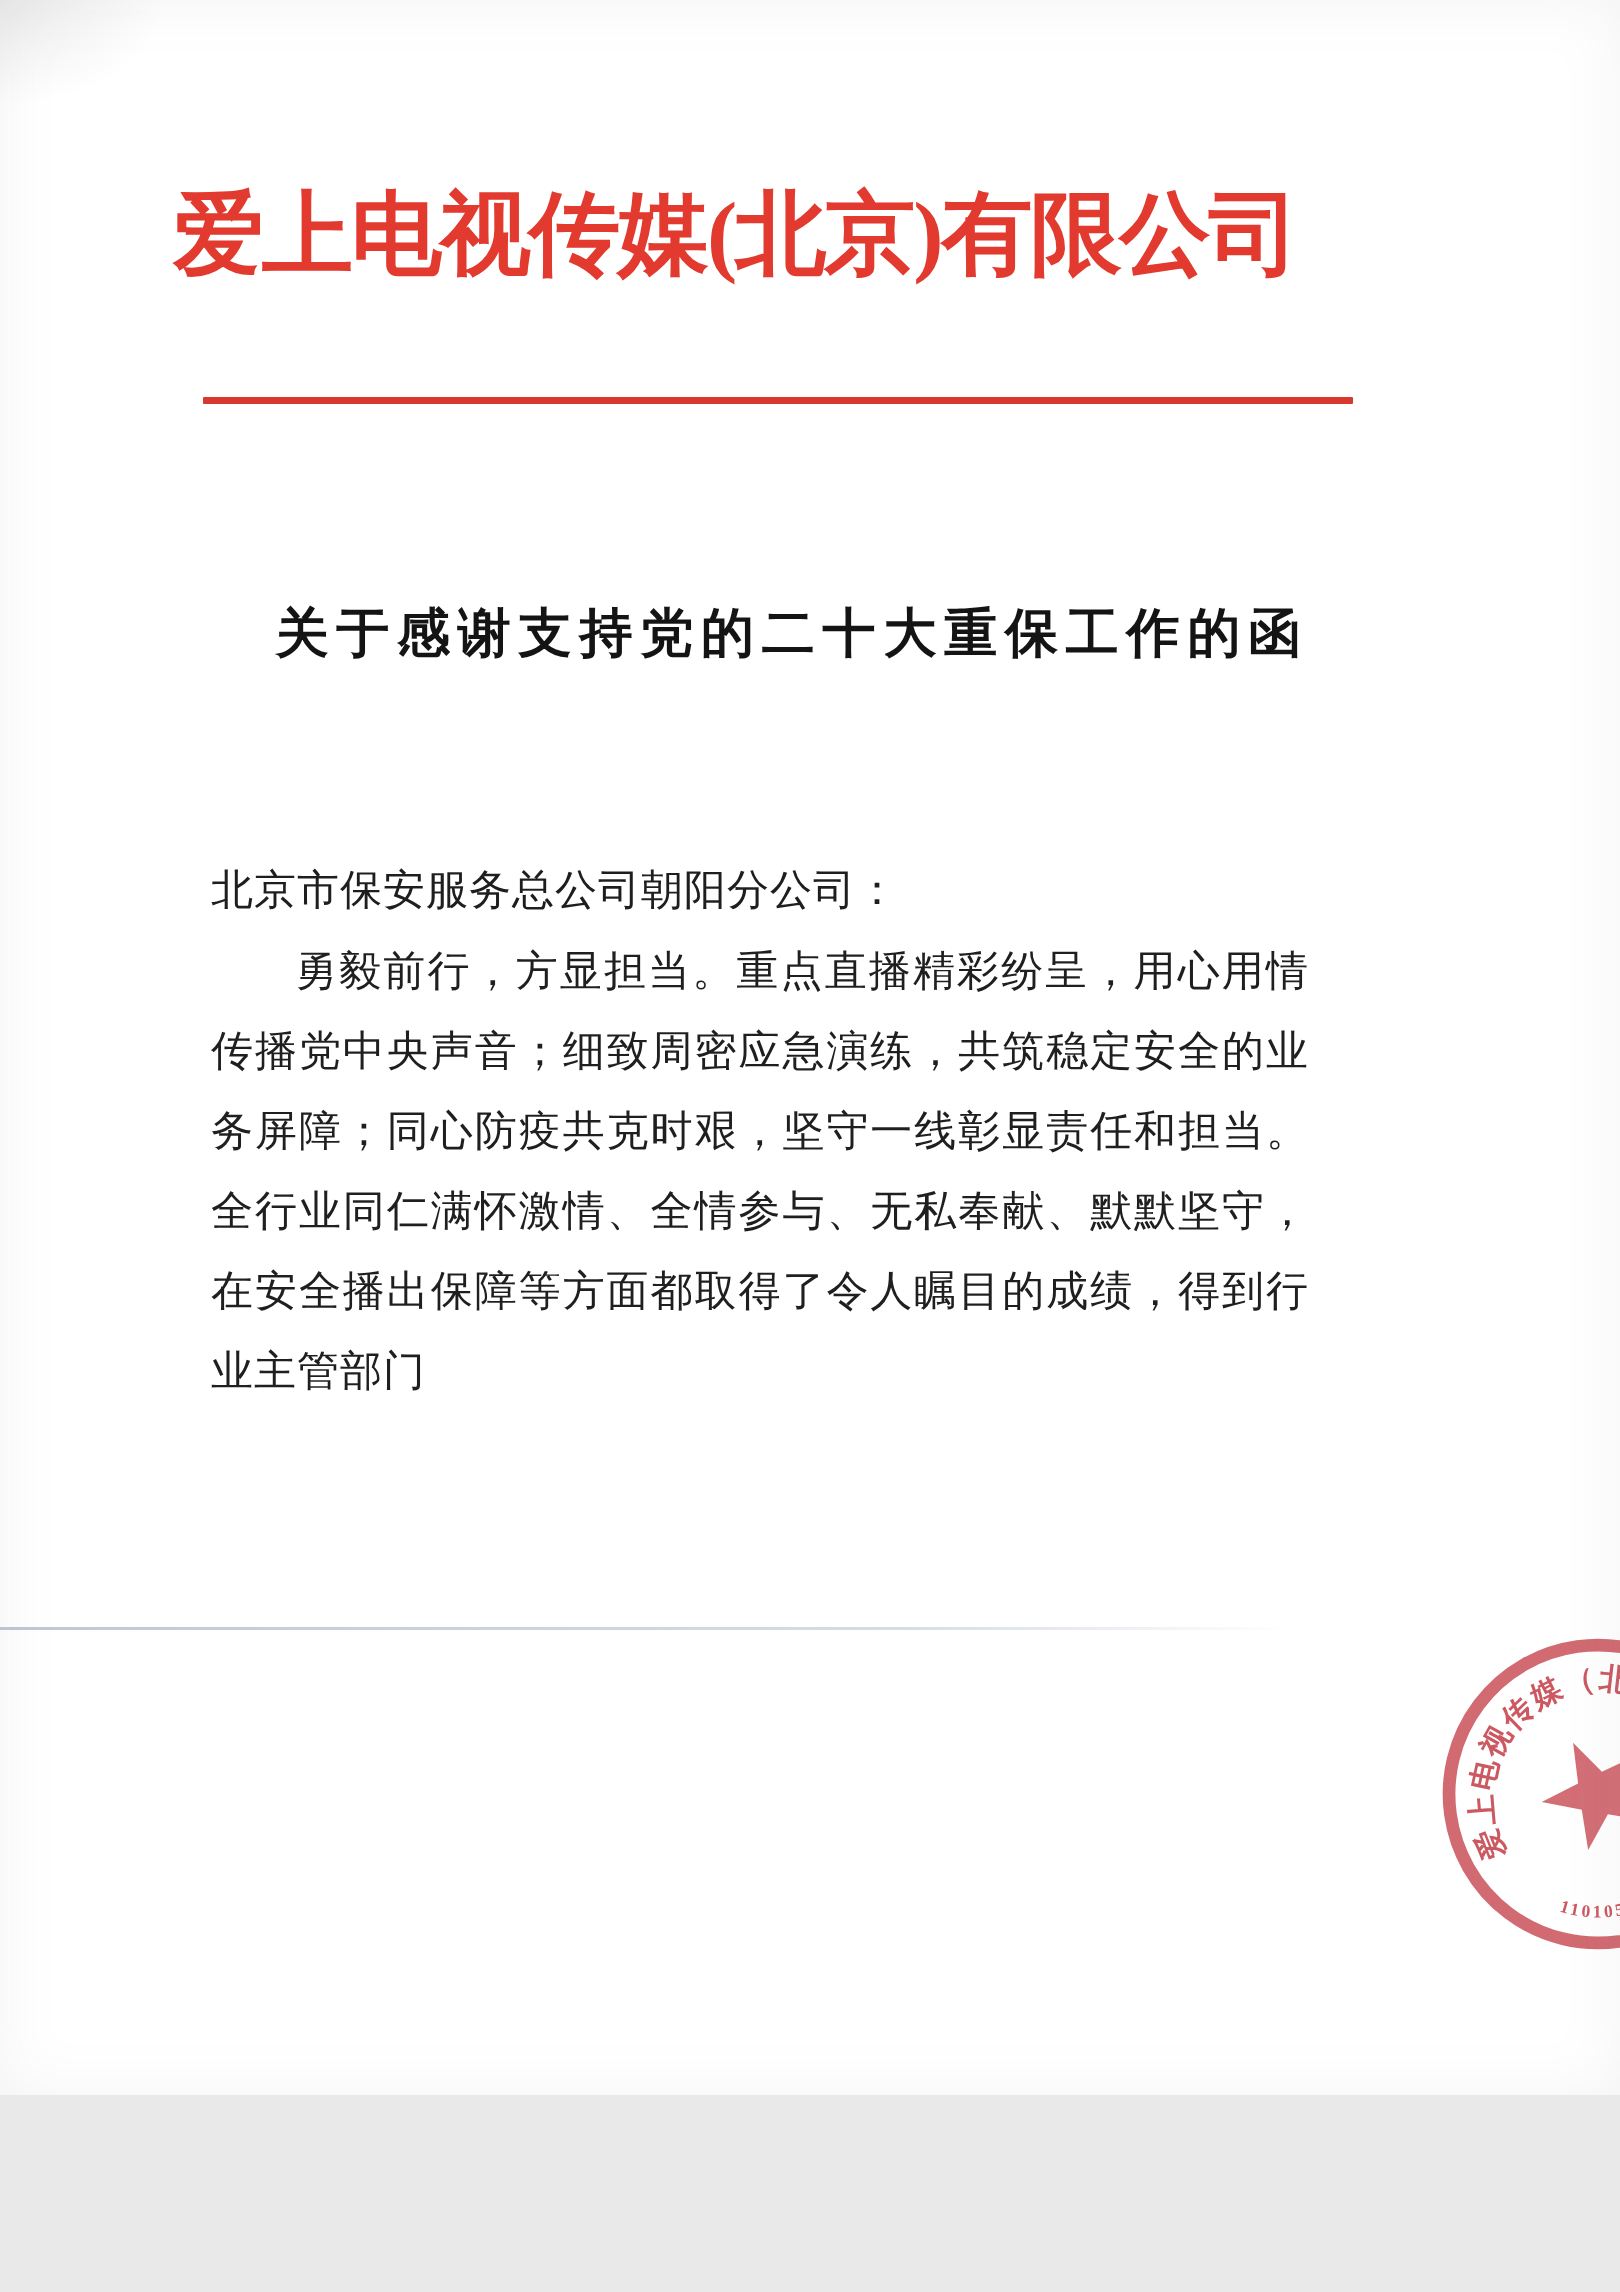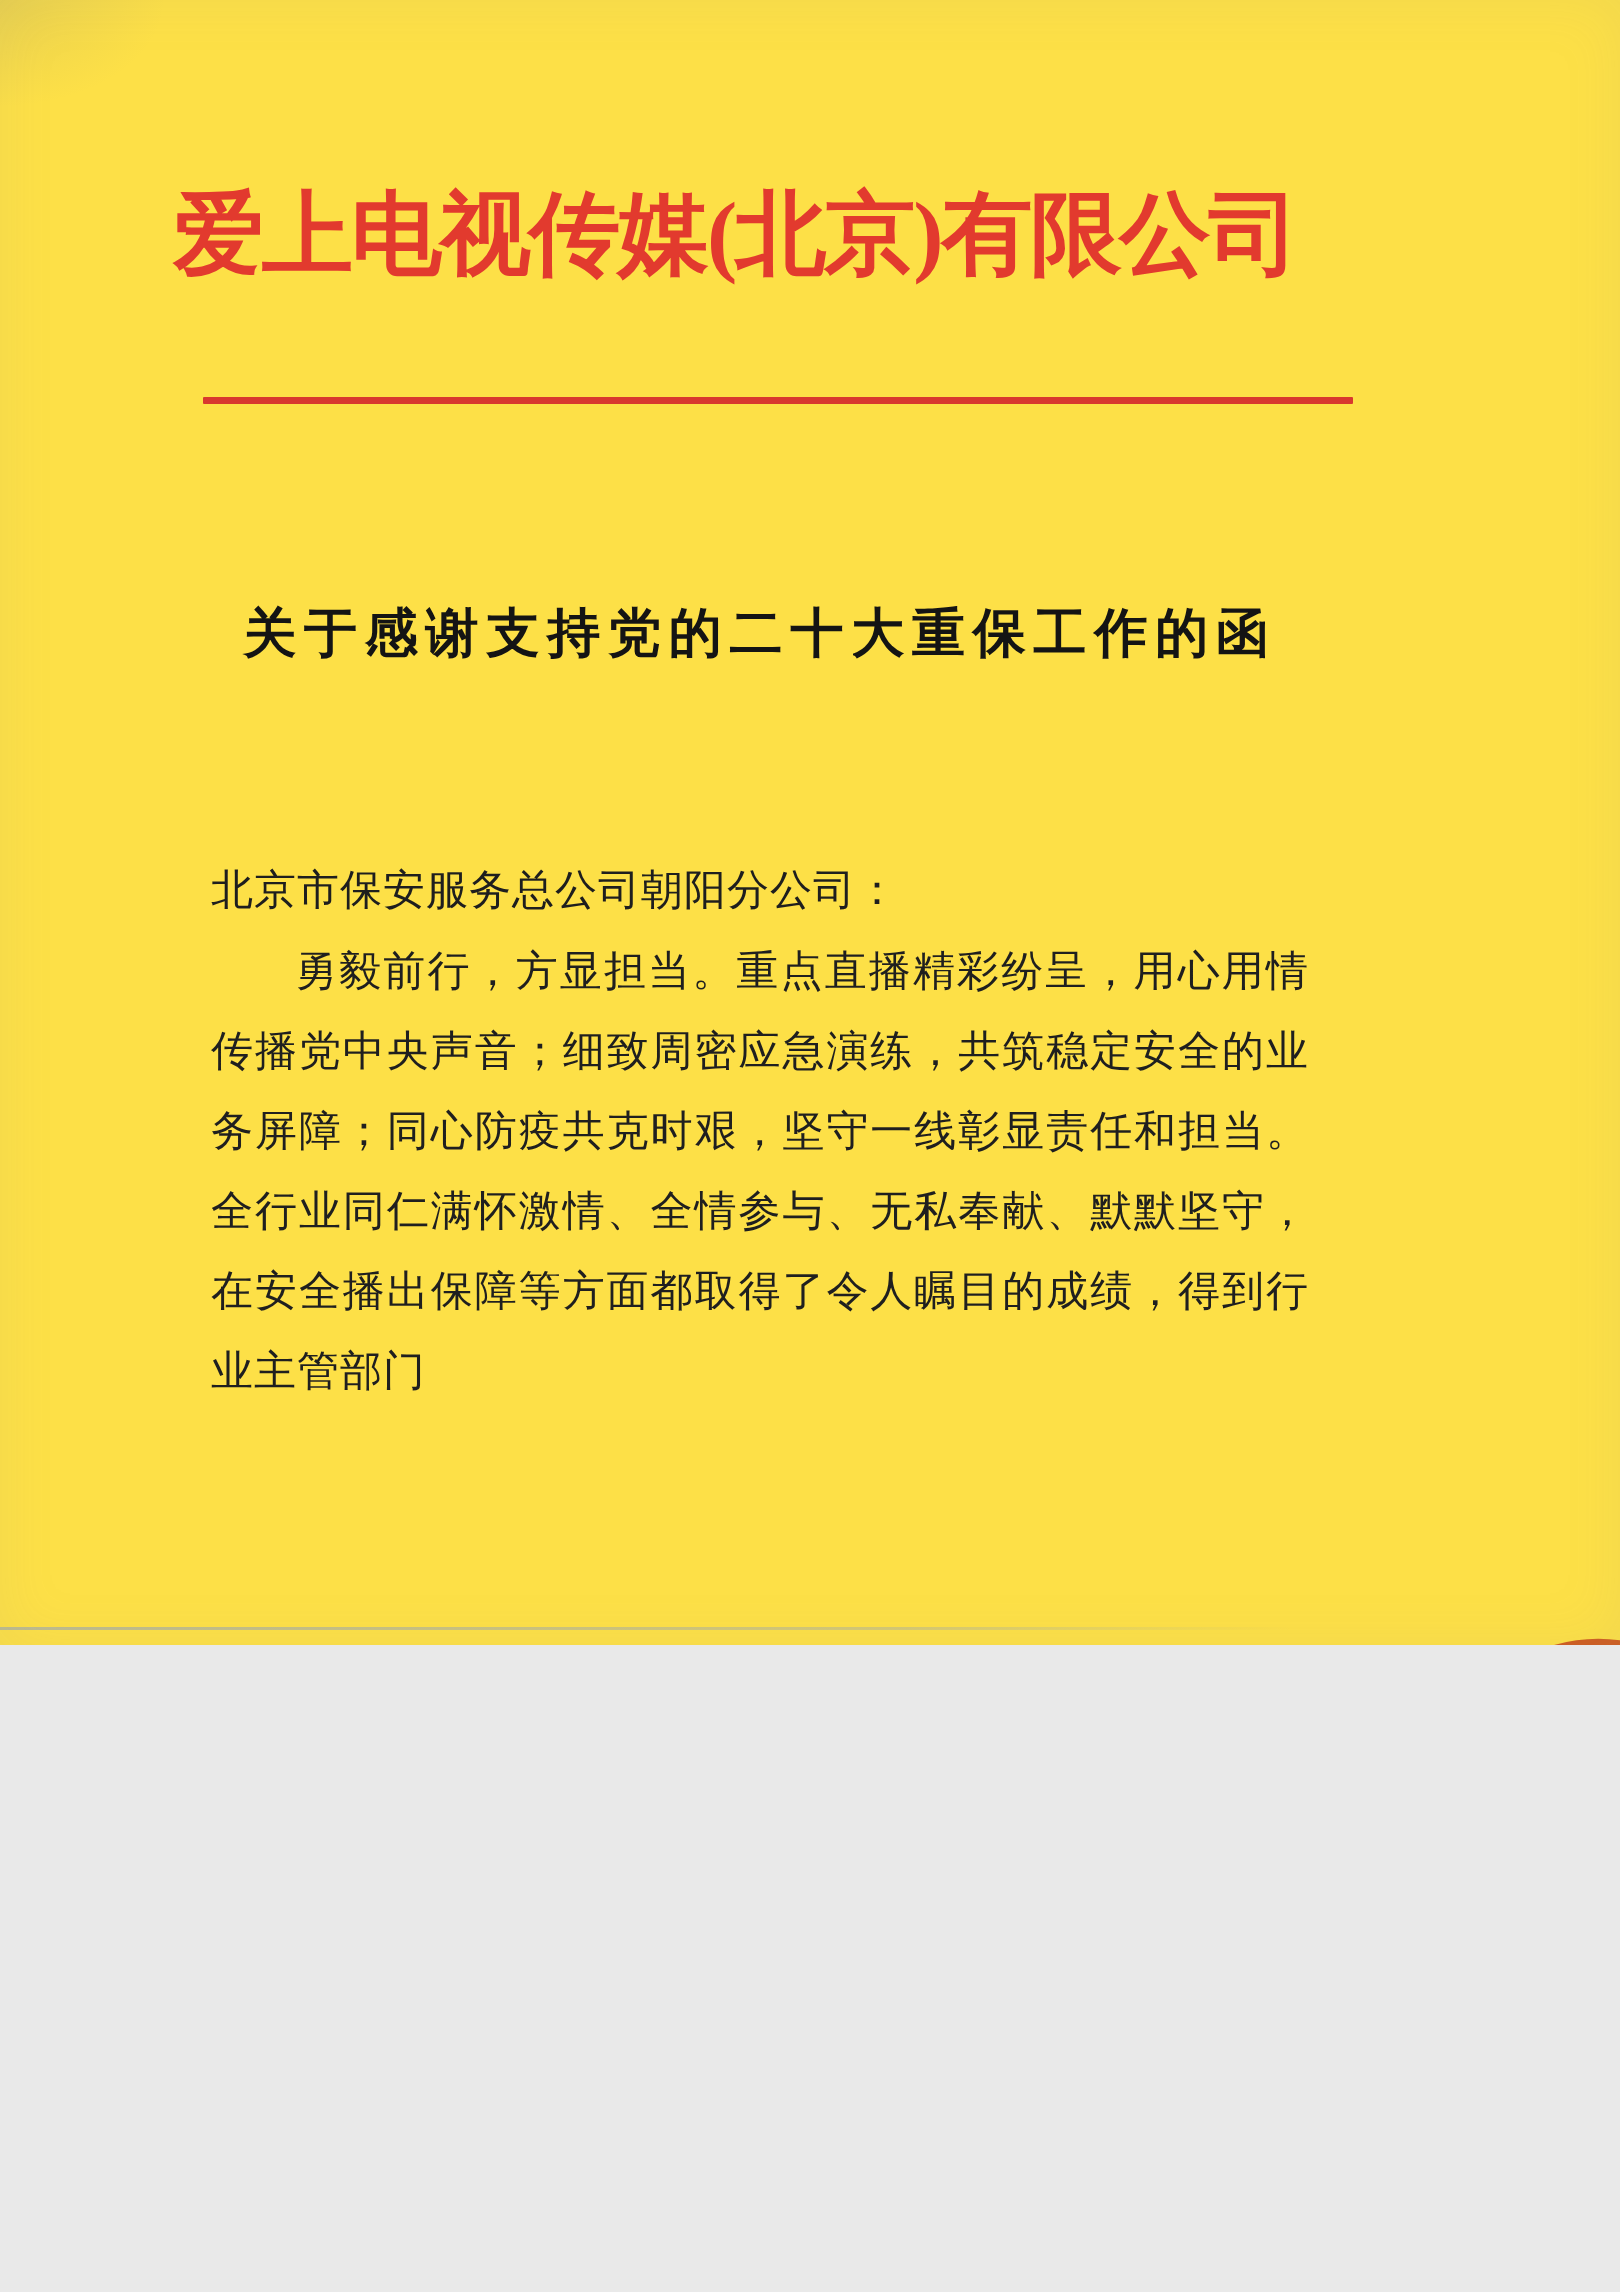--- a/index.html
+++ b/index.html
@@ -1,20 +1,20 @@
 <!DOCTYPE html>
 <html lang="zh"><head>
 <meta charset="utf-8">
 <style>
   html,body{margin:0;padding:0;background:#e9e9e9;}
   .page{
     position:relative;
-    width:1620px;height:1645px;
+    width:1620px;height:2095px;
     margin:0 auto;
-    background:#fde047;
+    background:#ffffff;
     overflow:hidden;
     font-family:"Liberation Serif","DejaVu Serif",serif;
     color:#212121;
   }
   
   .page::after{
     content:"";position:absolute;inset:0;pointer-events:none;
     box-shadow:inset 0 0 59px rgba(140,140,140,.10);
   }
   .corner-shade{
@@ -29,21 +29,21 @@
     text-align:left;
   }
   .red-rule{
     position:absolute;left:203px;top:397px;width:1150px;height:6.9px;
     background:#d8382e;
     border-radius:1px;
   }
   .title{
     position:absolute;left:211px;top:600px;width:1098px;margin:0;
     font-size:53px;font-weight:700;letter-spacing:7.8px;line-height:1.25;
-    color:#141414;text-align:center;white-space:nowrap;
+    color:#141414;text-align:right;white-space:nowrap;
   }
   .salutation{
     position:absolute;left:211px;top:864px;width:1098px;
     font-size:42px;line-height:1.25;letter-spacing:1px;
     color:#1e1e1e;white-space:nowrap;
   }
   .bodytext{
     position:absolute;left:211px;top:931px;width:1098px;
     font-size:42px;line-height:80px;
     color:#1f1f1f;

